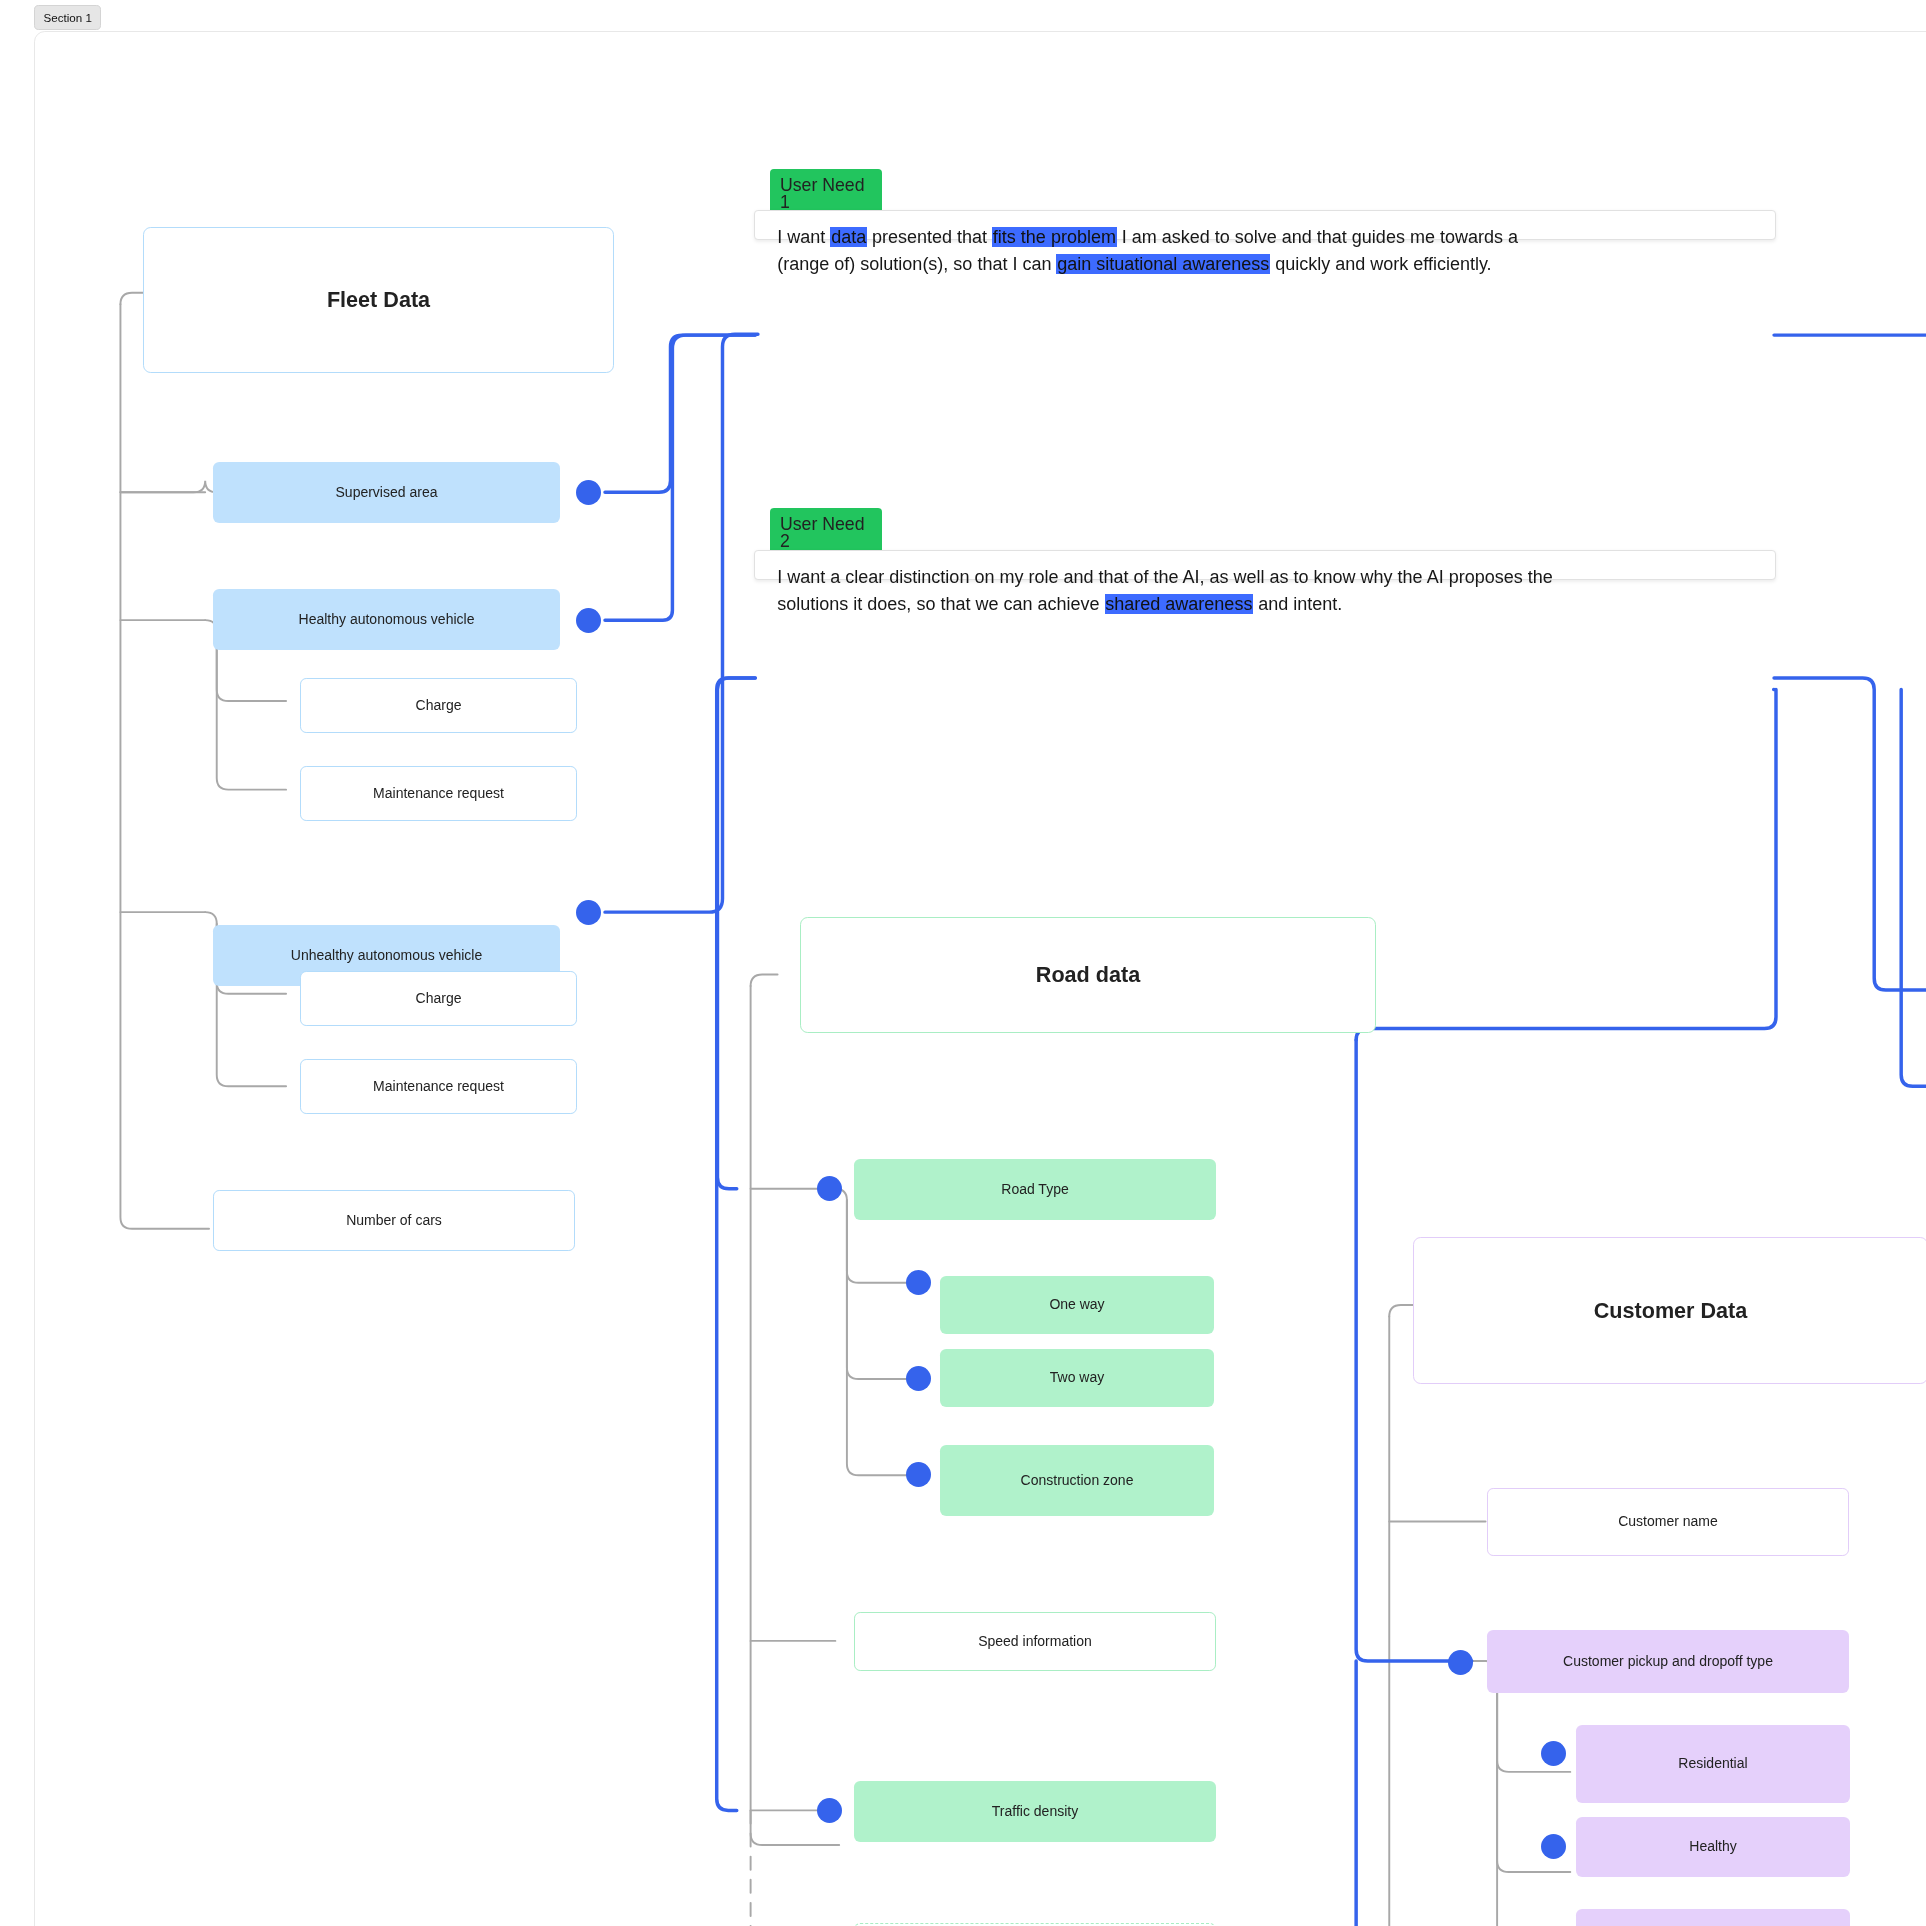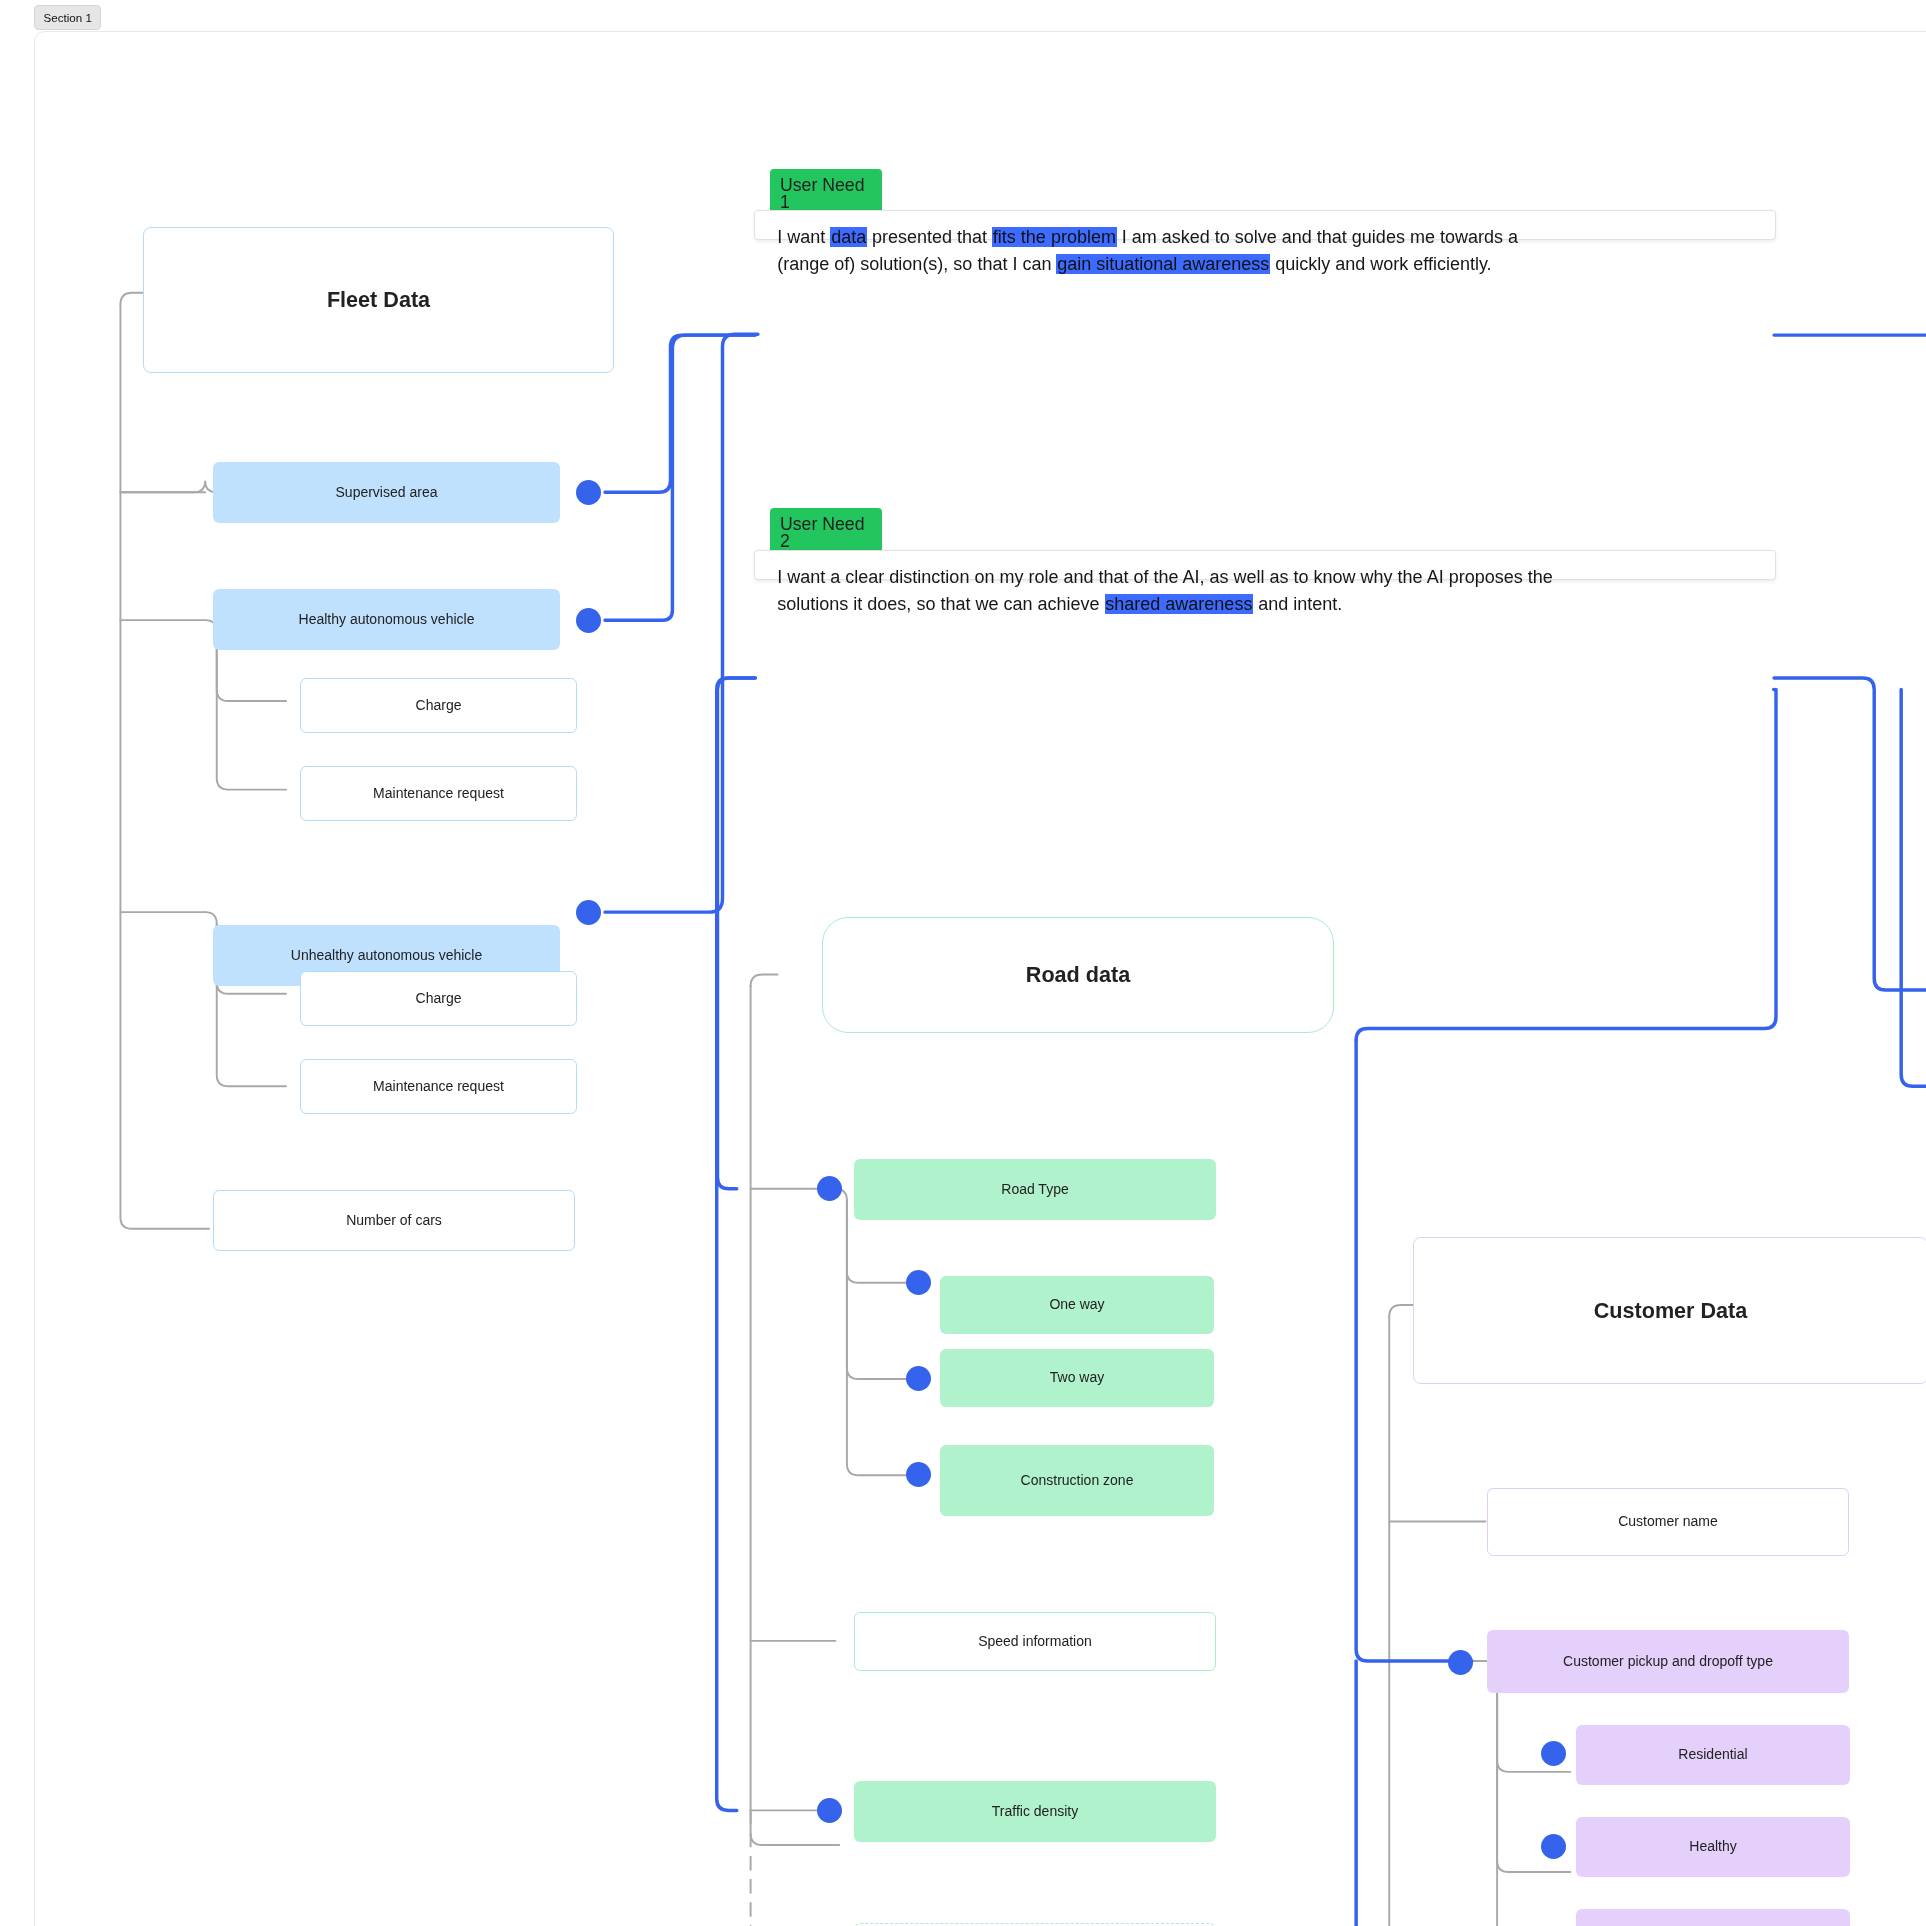--- a/index.html
+++ b/index.html
@@ -173,21 +173,21 @@
   <div class="need-tab" style="left:770px;top:169px;width:92px;">User Need 1</div>
   <div class="need-card" style="left:754px;top:210px;width:1022px;height:0;min-height:0;">
     <span>I want <span class="hl">data</span> presented that <span class="hl">fits the problem</span> I am asked to solve and that guides me towards a<br>(range of) solution(s), so that I can <span class="hl">gain situational awareness</span> quickly and work efficiently.</span>
   </div>
 
   <div class="need-tab" style="left:770px;top:508px;width:92px;">User Need 2</div>
   <div class="need-card" style="left:754px;top:550px;width:1022px;height:0;min-height:0;">
     <span>I want a clear distinction on my role and that of the AI, as well as to know why the AI proposes the<br>solutions it does, so that we can achieve <span class="hl">shared awareness</span> and intent.</span>
   </div>
 
-  <div class="node hdr outline pal-green" style="left:822px;top:917px;width:512px;height:116px;border-radius:26px;">Road data</div>
+  <div class="node hdr outline pal-green" style="left:800px;top:917px;width:576px;height:116px;">Road data</div>
 
   <div class="node filled pal-green" style="left:854px;top:1159px;width:362px;height:61px;">Road Type</div>
   <div class="dot" style="left:817px;top:1176px;"></div>
 
   <div class="node filled pal-green" style="left:940px;top:1254px;width:274px;height:58px;margin-top:22px;">One way</div>
   <div class="dot" style="left:906px;top:1270px;"></div>
 
   <div class="node filled pal-green" style="left:940px;top:1349px;width:274px;height:58px;">Two way</div>
   <div class="dot" style="left:906px;top:1366px;"></div>
 
@@ -201,21 +201,21 @@
 
   <div class="node dashed pal-green" style="left:854px;top:1923px;width:362px;height:60px;">Future traffic prediction</div>
 
   <div class="node hdr outline pal-purple" style="left:1413px;top:1237px;width:515px;height:147px;">Customer Data</div>
 
   <div class="node outline pal-purple" style="left:1487px;top:1488px;width:362px;height:68px;">Customer name</div>
 
   <div class="node filled pal-purple" style="left:1487px;top:1630px;width:362px;height:63px;">Customer pickup and dropoff type</div>
   <div class="dot" style="left:1448px;top:1650px;"></div>
 
-  <div class="node filled pal-purple" style="left:1576px;top:1725px;width:274px;height:60px;">Residential</div>
+  <div class="node filled pal-purple" style="left:1576px;top:1725px;width:274px;height:78px;">Residential</div>
   <div class="dot" style="left:1541px;top:1741px;"></div>
 
   <div class="node filled pal-purple" style="left:1576px;top:1817px;width:274px;height:60px;">Healthy</div>
   <div class="dot" style="left:1541px;top:1834px;"></div>
 
   <div class="node filled pal-purple" style="left:1576px;top:1909px;width:274px;height:60px;">Accessibility help</div>
 
 </div>
 
 

